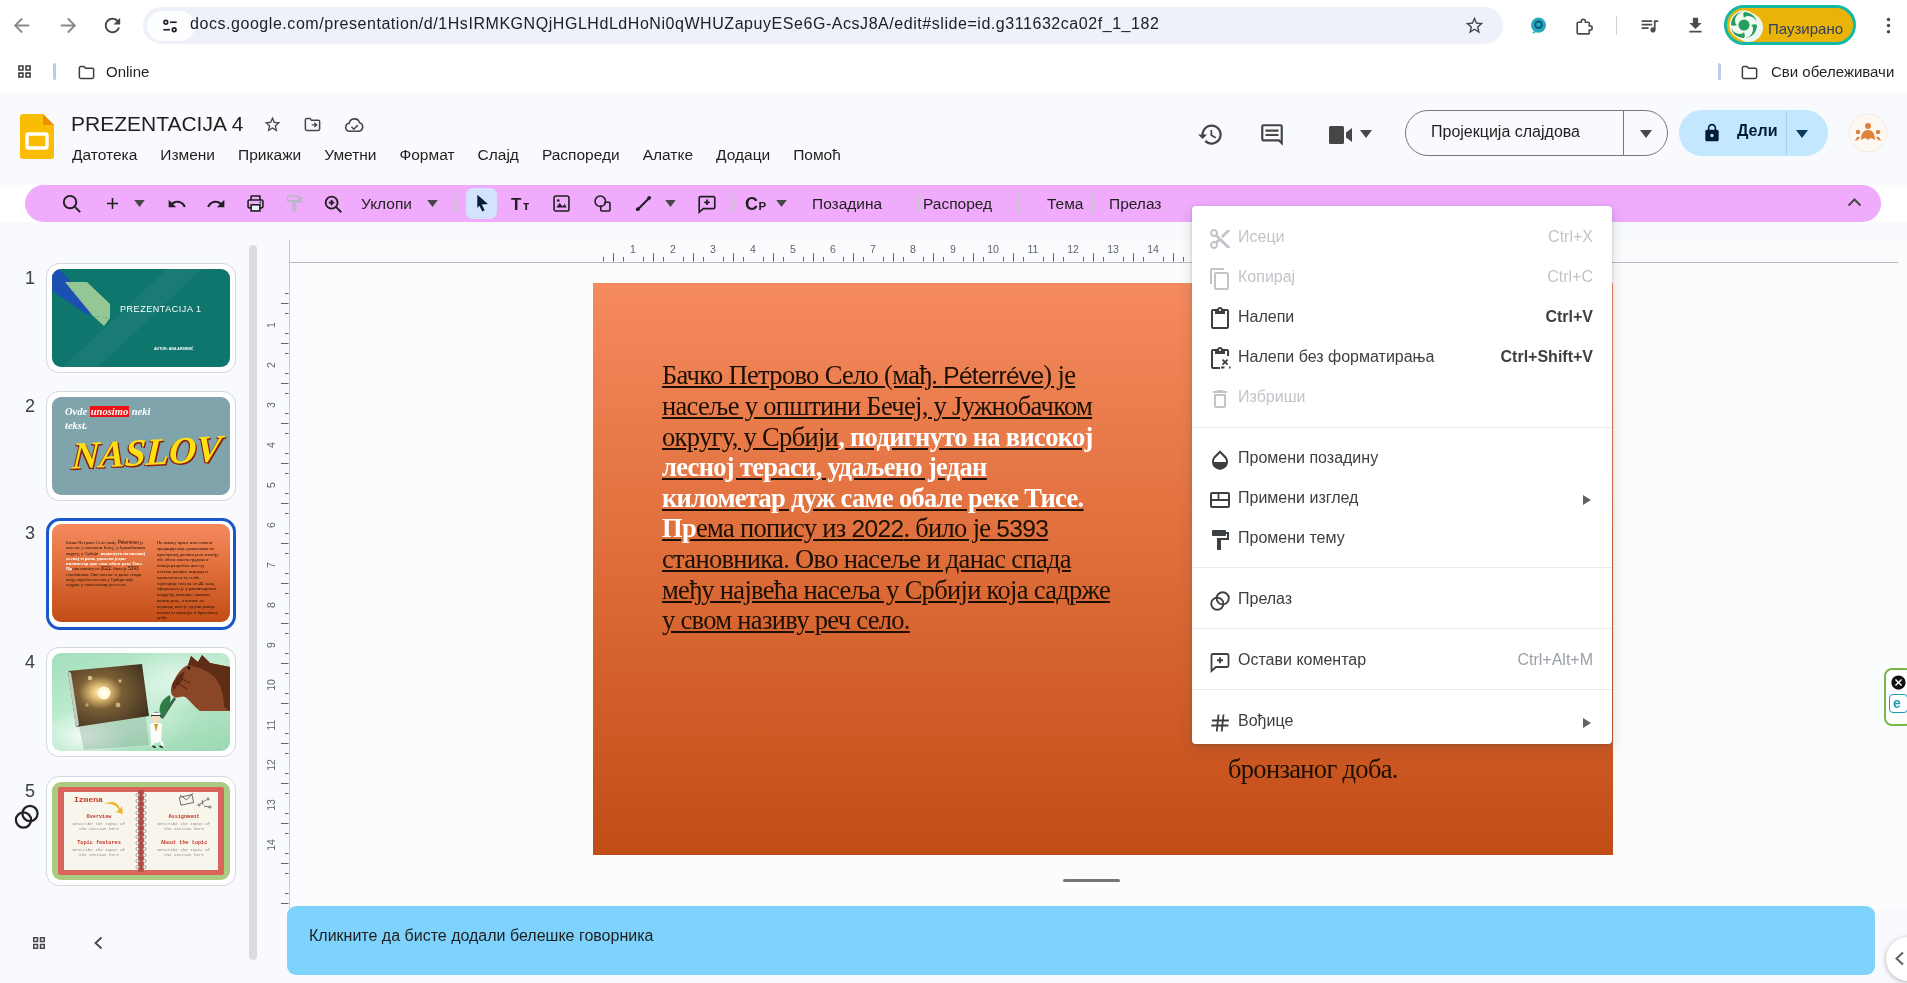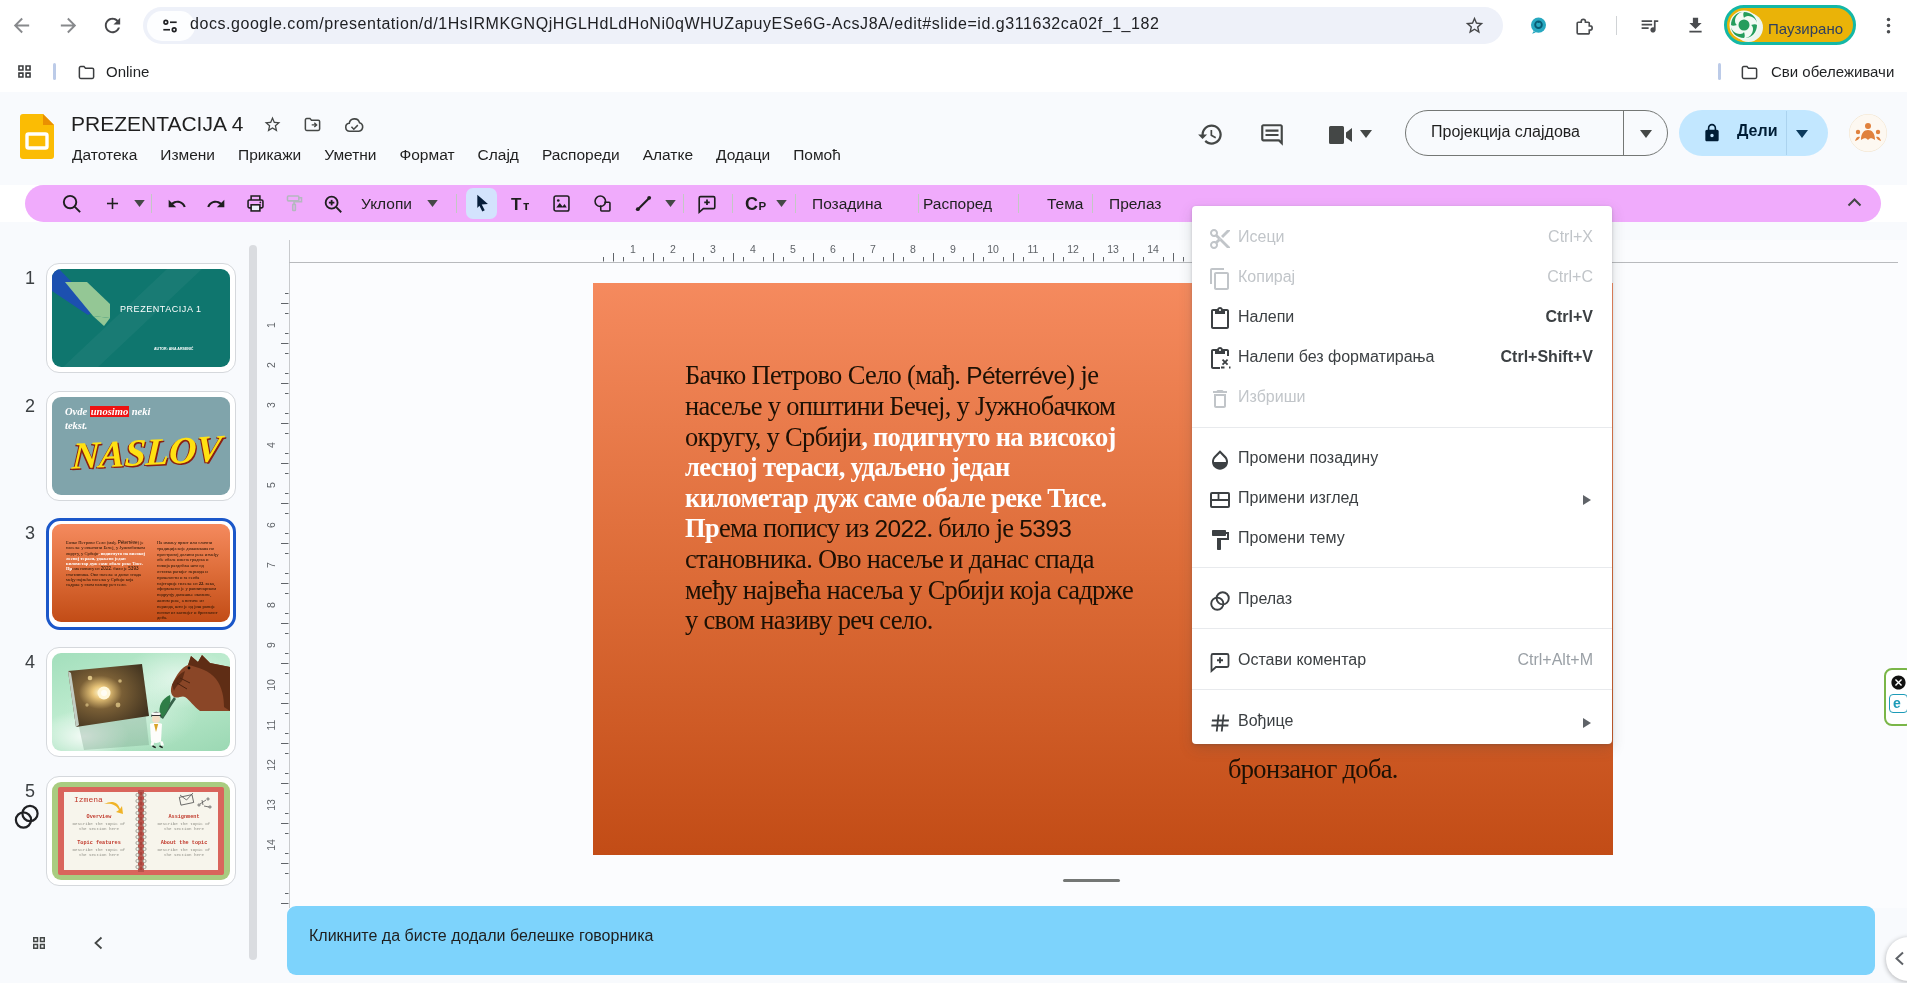--- a/index.html
+++ b/index.html
@@ -364,21 +364,21 @@
     <text x="15" y="322" font-size="10.5" fill="#5f6368" text-anchor="middle" transform="rotate(-90 15 322)">8</text>
     <text x="15" y="362" font-size="10.5" fill="#5f6368" text-anchor="middle" transform="rotate(-90 15 362)">9</text>
     <text x="15" y="402" font-size="10.5" fill="#5f6368" text-anchor="middle" transform="rotate(-90 15 402)">10</text>
     <text x="15" y="442" font-size="10.5" fill="#5f6368" text-anchor="middle" transform="rotate(-90 15 442)">11</text>
     <text x="15" y="482" font-size="10.5" fill="#5f6368" text-anchor="middle" transform="rotate(-90 15 482)">12</text>
     <text x="15" y="522" font-size="10.5" fill="#5f6368" text-anchor="middle" transform="rotate(-90 15 522)">13</text>
     <text x="15" y="562" font-size="10.5" fill="#5f6368" text-anchor="middle" transform="rotate(-90 15 562)">14</text>
   </svg>
 
 <div id="slide">
-  <div class="slidetext" style="position:absolute; left:92px; top:77px;">
+  <div class="slidetext" style="position:absolute; left:69px; top:77px;text-decoration:underline;">
     Бачко Петрово Село (мађ. <span class="sansd">Péterréve</span>) је<br>
     насеље у општини Бечеј, у Јужнобачком<br>
     округу, у Србији<span class="wb">, подигнуто на високој</span><br>
     <span class="wb">лесној тераси, удаљено један</span><br>
     <span class="wb">километар дуж саме обале реке Тисе.</span><br>
     <span class="wb">Пр</span>ема попису из <span class="sansd">2022</span>. било је <span class="sansd">5393</span><br>
     становника. Ово насеље и данас спада<br>
     међу највећа насеља у Србији која садрже<br>
     у свом називу реч село.
   </div>
@@ -509,21 +509,21 @@
       <path d="M52 22 C60 18 66 20 68 27 L70 24 L71 32 L64 30 L67 28 C64 22 58 21 52 22z" fill="#f0b428"></path>
       <g stroke="#555" stroke-width="0.8" fill="none">
         <rect x="128" y="14" width="13" height="8" transform="rotate(-12 134 18)"></rect>
         <path d="M128 13 l6.5 5 6.5-7"></path>
         <path d="M148 22 l6-4 M152 24 l5 1 M150 18 l1 5"></path>
         <circle cx="147" cy="23" r="1.1"></circle>
           <circle cx="156" cy="17" r="1.1"></circle>
           <circle cx="158" cy="25" r="1.1"></circle>
       </g>
     </svg>
-    <div style="position:absolute; left:22px; top:13px; font-size:8px; font-weight:normal; color:#c0392b; font-family:'Liberation Mono',monospace;">Izmena</div>
+    <div style="position:absolute; left:22px; top:13px; font-size:8px; font-weight:bold; color:#c0392b; font-family:'Liberation Mono',monospace;">Izmena</div>
     <div style="position:absolute; left:14px; top:32px; width:66px; text-align:center; font-size:5.2px; font-weight:bold; color:#c0392b; font-family:'Liberation Mono',monospace;">Overview</div>
     <div style="position:absolute; left:14px; top:40px; width:66px; text-align:center; font-size:4.2px; line-height:5px; color:#8d8d84; font-family:'Liberation Mono',monospace;">Describe the topic of<br>the section here</div>
     <div style="position:absolute; left:99px; top:32px; width:66px; text-align:center; font-size:5.2px; font-weight:bold; color:#c0392b; font-family:'Liberation Mono',monospace;">Assignment</div>
     <div style="position:absolute; left:99px; top:40px; width:66px; text-align:center; font-size:4.2px; line-height:5px; color:#8d8d84; font-family:'Liberation Mono',monospace;">Describe the topic of<br>the section here</div>
     <div style="position:absolute; left:14px; top:58px; width:66px; text-align:center; font-size:5.2px; font-weight:bold; color:#c0392b; font-family:'Liberation Mono',monospace;">Topic features</div>
     <div style="position:absolute; left:14px; top:66px; width:66px; text-align:center; font-size:4.2px; line-height:5px; color:#8d8d84; font-family:'Liberation Mono',monospace;">Describe the topic of<br>the section here</div>
     <div style="position:absolute; left:99px; top:58px; width:66px; text-align:center; font-size:5.2px; font-weight:bold; color:#c0392b; font-family:'Liberation Mono',monospace;">About the topic</div>
     <div style="position:absolute; left:99px; top:66px; width:66px; text-align:center; font-size:4.2px; line-height:5px; color:#8d8d84; font-family:'Liberation Mono',monospace;">Describe the topic of<br>the section here</div>
   </div>
 </div>

